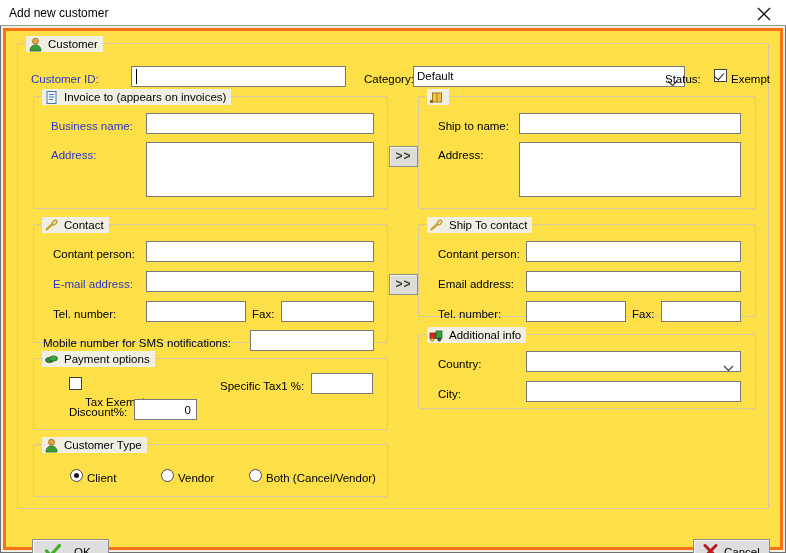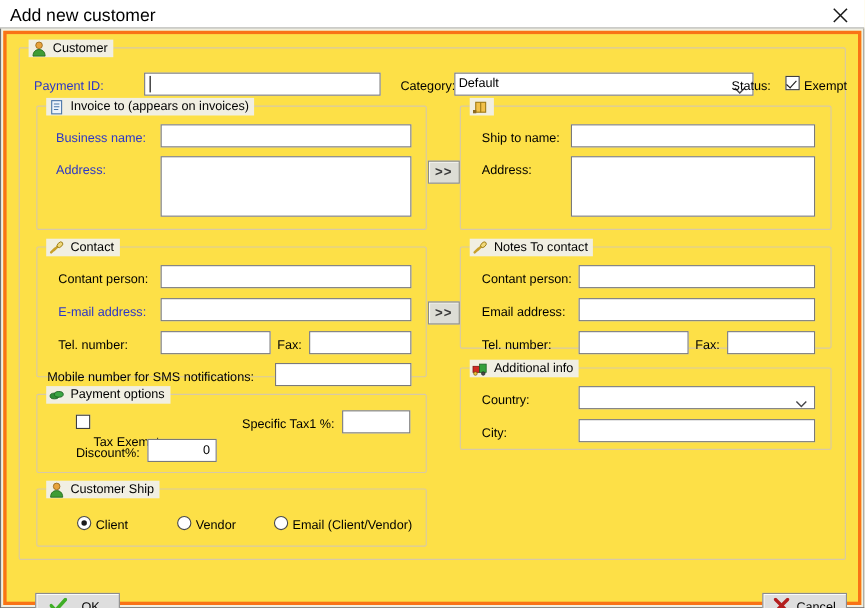--- a/index.html
+++ b/index.html
@@ -29,21 +29,21 @@
     left: 0; top: 0;
     width: 786px;
     height: 26px;
     background: #ffffff;
     border-bottom: 1px solid #9a9a94;
     box-sizing: border-box;
   }
   .titlebar-text {
     position: absolute;
     left: 9px; top: 6px;
-    font-size: 16px;
+    font-size: 12px;
     color: #000000;
     white-space: nowrap;
   }
   .close-btn {
     position: absolute;
     right: 0px; top: 0px;
     width: 44px;
     height: 25px;
     cursor: pointer;
   }
@@ -254,21 +254,21 @@
       <div class="legend">
         <span class="gicon">
           <svg width="15" height="15" viewBox="0 0 15 15">
             <circle cx="7.5" cy="4.2" r="3" fill="#e8a33d" stroke="#9a6a1c" stroke-width="0.8"></circle>
             <path d="M2 14 C2 9.5 5 8 7.5 8 C10 8 13 9.5 13 14 Z" fill="#3f9c35" stroke="#256b1d" stroke-width="0.8"></path>
           </svg>
         </span>
         <span>Customer</span>
       </div>
 
-      <div class="lbl blue" style="left:13px; top:28px;">Payment ID:</div>
+      <div class="lbl blue" style="left:13px; top:28px;">Customer ID:</div>
       <input class="fld" style="left: 113px; top: 22px; width: 215px; height: 21px;" value="">
       <div class="caret" style="left:118px; top:25px; height:15px;"></div>
 
       <div class="lbl" style="left:346px; top:28px;">Category:</div>
       <div class="combo" style="left:395px; top:22px; width:272px; height:21px;">
         <span>Default</span>
         <span class="chev">
           <svg width="11" height="7" viewBox="0 0 11 7">
                 <path d="M1 1 L5.5 5.5 L10 1" fill="none" stroke="#46464a" stroke-width="1.3"></path>
               </svg>
@@ -338,21 +338,21 @@
       </div>
 
       <div class="group" style="left:400px; top:180px; width:338px; height:93px;">
         <div class="legend">
           <span class="gicon">
             <svg width="15" height="15" viewBox="0 0 15 15">
               <path d="M2.5 11.5 L6 8 M5 9.5 L9 5.5" stroke="#c8a02a" stroke-width="2.2" fill="none" stroke-linecap="round"></path>
               <ellipse cx="10.5" cy="4.5" rx="3" ry="2" fill="#f0d87a" stroke="#9a7a14" stroke-width="0.8" transform="rotate(-45 10.5 4.5)"></ellipse>
             </svg>
           </span>
-          <span>Notes To contact</span>
+          <span>Ship To contact</span>
         </div>
         <div class="lbl" style="left:19px; top:22px;">Contant person:</div>
         <input class="fld" style="left: 107px; top: 16px; width: 215px; height: 21px;" value="">
         <div class="lbl" style="left:19px; top:52px;">Email address:</div>
         <input class="fld" style="left: 107px; top: 46px; width: 215px; height: 21px;" value="">
         <div class="lbl" style="left:19px; top:82px;">Tel. number:</div>
         <input class="fld" style="left: 107px; top: 76px; width: 100px; height: 21px;" value="">
         <div class="lbl" style="left:213px; top:82px;">Fax:</div>
         <input class="fld" style="left: 242px; top: 76px; width: 80px; height: 21px;" value="">
       </div>
@@ -378,28 +378,28 @@
       </div>
 
       <div class="group" style="left:15px; top:400px; width:355px; height:53px;">
         <div class="legend">
           <span class="gicon">
             <svg width="15" height="15" viewBox="0 0 15 15">
               <circle cx="7.5" cy="4.2" r="3" fill="#e8a33d" stroke="#9a6a1c" stroke-width="0.8"></circle>
               <path d="M2 14 C2 9.5 5 8 7.5 8 C10 8 13 9.5 13 14 Z" fill="#3f9c35" stroke="#256b1d" stroke-width="0.8"></path>
             </svg>
           </span>
-          <span>Customer Ship</span>
+          <span>Customer Type</span>
         </div>
         <div class="radio on" style="left:36px; top:24px;"></div>
         <div class="lbl" style="left:53px; top:26px;">Client</div>
         <div class="radio" style="left:127px; top:24px;"></div>
         <div class="lbl" style="left:144px; top:26px;">Vendor</div>
         <div class="radio" style="left:215px; top:24px;"></div>
-        <div class="lbl" style="left:232px; top:26px;">Email (Client/Vendor)</div>
+        <div class="lbl" style="left:232px; top:26px;">Both (Cancel/Vendor)</div>
       </div>
 
       <div class="group" style="left:400px; top:290px; width:338px; height:75px;">
         <div class="legend">
           <span class="gicon">
             <svg width="15" height="15" viewBox="0 0 15 15">
               <rect x="1" y="5" width="6" height="5.5" fill="#cf2a22" stroke="#7d1410" stroke-width="0.7"></rect>
               <rect x="7" y="3" width="6" height="7.5" fill="#35a03a" stroke="#1c5e22" stroke-width="0.7"></rect>
               <circle cx="3.2" cy="11.6" r="1.6" fill="#f0c23a" stroke="#6b5208" stroke-width="0.6"></circle>
               <circle cx="10.3" cy="11.6" r="1.6" fill="#4a4a4a" stroke="#222" stroke-width="0.6"></circle>

